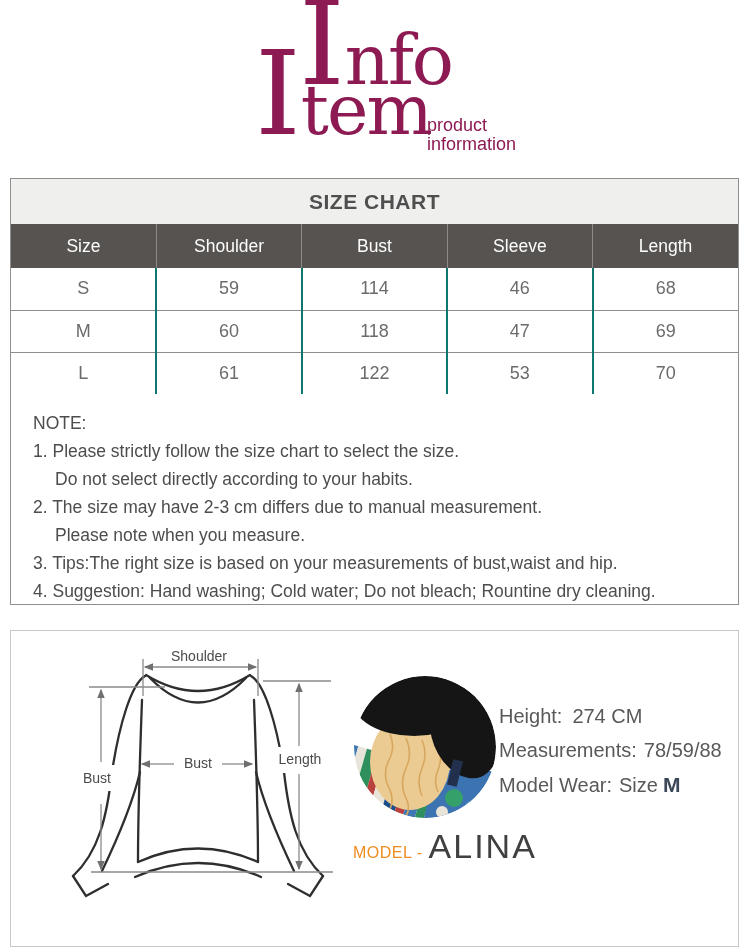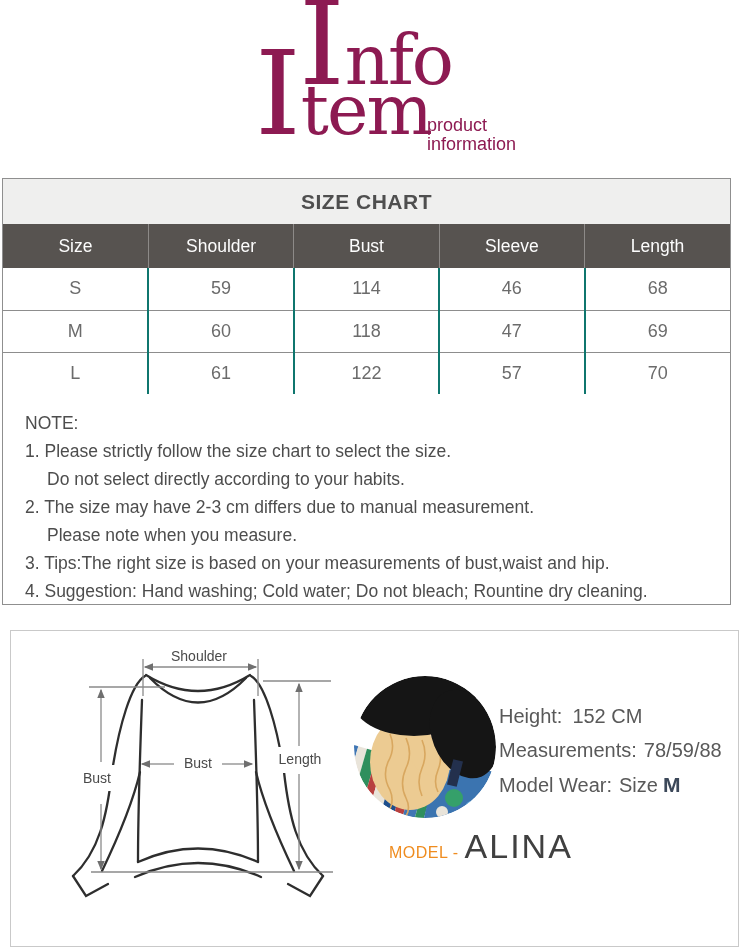--- a/index.html
+++ b/index.html
@@ -12,21 +12,21 @@
   
   .logo { position:absolute; left:0; top:0; width:622px; height:172px; }
   .logo-line { position:absolute; font-family:"DejaVu Serif", serif; color:#8d1a52; line-height:1; white-space:nowrap; }
   .logo-line .init { font-size:116px; }
   .logo-line .rest { font-size:70px; letter-spacing:-2px; }
   .logo-line1 { left:299px; top:-14px; }
   .logo-line2 { left:255px; top:36px; }
   .logo-tagline { position:absolute; left:427px; top:116px; color:#8d1a52; font-size:18px; font-weight:500; line-height:1.08; }
 
   
-  .chart-box { position:absolute; left:2px; top:178px; width:729px; height:427px; border:1px solid #8f8f8f; background:#fff; }
+  .chart-box { position:absolute; left:10px; top:178px; width:729px; height:427px; border:1px solid #8f8f8f; background:#fff; }
   .chart-title { height:45px; background:#efefee; display:flex; align-items:center; justify-content:center;
                  font-size:21px; font-weight:bold; color:#4f4f4f; letter-spacing:0.5px; }
   table.size-table { width:100%; border-collapse:collapse; table-layout:fixed; }
   table.size-table th {
     background:#575350; color:#fdfdfd; font-weight:normal; font-size:17.5px; height:44px;
     border-left:1px solid #8d8a88;
   }
   table.size-table th:first-child { border-left:none; }
   table.size-table td {
     text-align:center; font-size:18px; color:#6b6b6b; height:42px;
@@ -37,21 +37,21 @@
 
   .notes { padding:15px 0 0 22px; font-size:17.5px; color:#4d4d4d; line-height:28px; }
   .notes .indent { padding-left:22px; }
 
   
   .lower-box { position:absolute; left:10px; top:630px; width:729px; height:317px; border:1px solid #c9c9c9; background:#fff; }
   .sketch { position:absolute; left:30px; top:3px; width:320px; height:300px; }
 
   .model-photo { position:absolute; left:343px; top:45px; width:142px; height:142px; border-radius:50%; overflow:hidden; }
   .model-caption { position:absolute; left:342px; top:196px; white-space:nowrap; }
-  .model-caption .prefix { font-size:16px; color:#ef8c1f; letter-spacing:0.5px; vertical-align:baseline;margin-left:36px; }
+  .model-caption .prefix { font-size:16px; color:#ef8c1f; letter-spacing:0.5px; vertical-align:baseline; }
   .model-caption .name { font-size:34px; color:#404040; letter-spacing:2px; margin-left:6px; vertical-align:baseline; }
 
   .model-info { position:absolute; left:488px; top:74px; }
   .model-info .row { display:flex; align-items:baseline; height:34px; font-size:20px; color:#595959; }
   .model-info .lbl { margin-right:10px; }
   .model-info .lbl.tight { margin-right:7px; }
   .model-info .size-m { font-weight:bold; color:#3c4859; font-size:21px; margin-left:5px; }
 </style>
 </head>
 <body>
@@ -89,21 +89,21 @@
         <td>M</td>
         <td>60</td>
         <td>118</td>
         <td>47</td>
         <td>69</td>
       </tr>
       <tr>
         <td>L</td>
         <td>61</td>
         <td>122</td>
-        <td>57</td>
+        <td>53</td>
         <td>70</td>
       </tr>
     </tbody>
   </table>
 
   <div class="notes">
     <div>NOTE:</div>
     <div>1. Please strictly follow the size chart to select the size.</div>
     <div class="indent">Do not select directly according to your habits.</div>
     <div>2. The size may have 2-3 cm differs due to manual measurement.</div>
@@ -220,21 +220,21 @@
     </svg>
   </div>
 
   <div class="model-caption">
     <span class="prefix">MODEL -</span><span class="name">ALINA</span>
   </div>
 
   <div class="model-info">
     <div class="row">
       <span class="lbl">Height:</span>
-      <span>152 CM</span>
+      <span>274 CM</span>
     </div>
     <div class="row">
       <span class="lbl tight">Measurements:</span>
       <span>78/59/88</span>
     </div>
     <div class="row">
       <span class="lbl tight">Model Wear:</span>
       <span>Size</span>
       <span class="size-m">M</span>
     </div>

